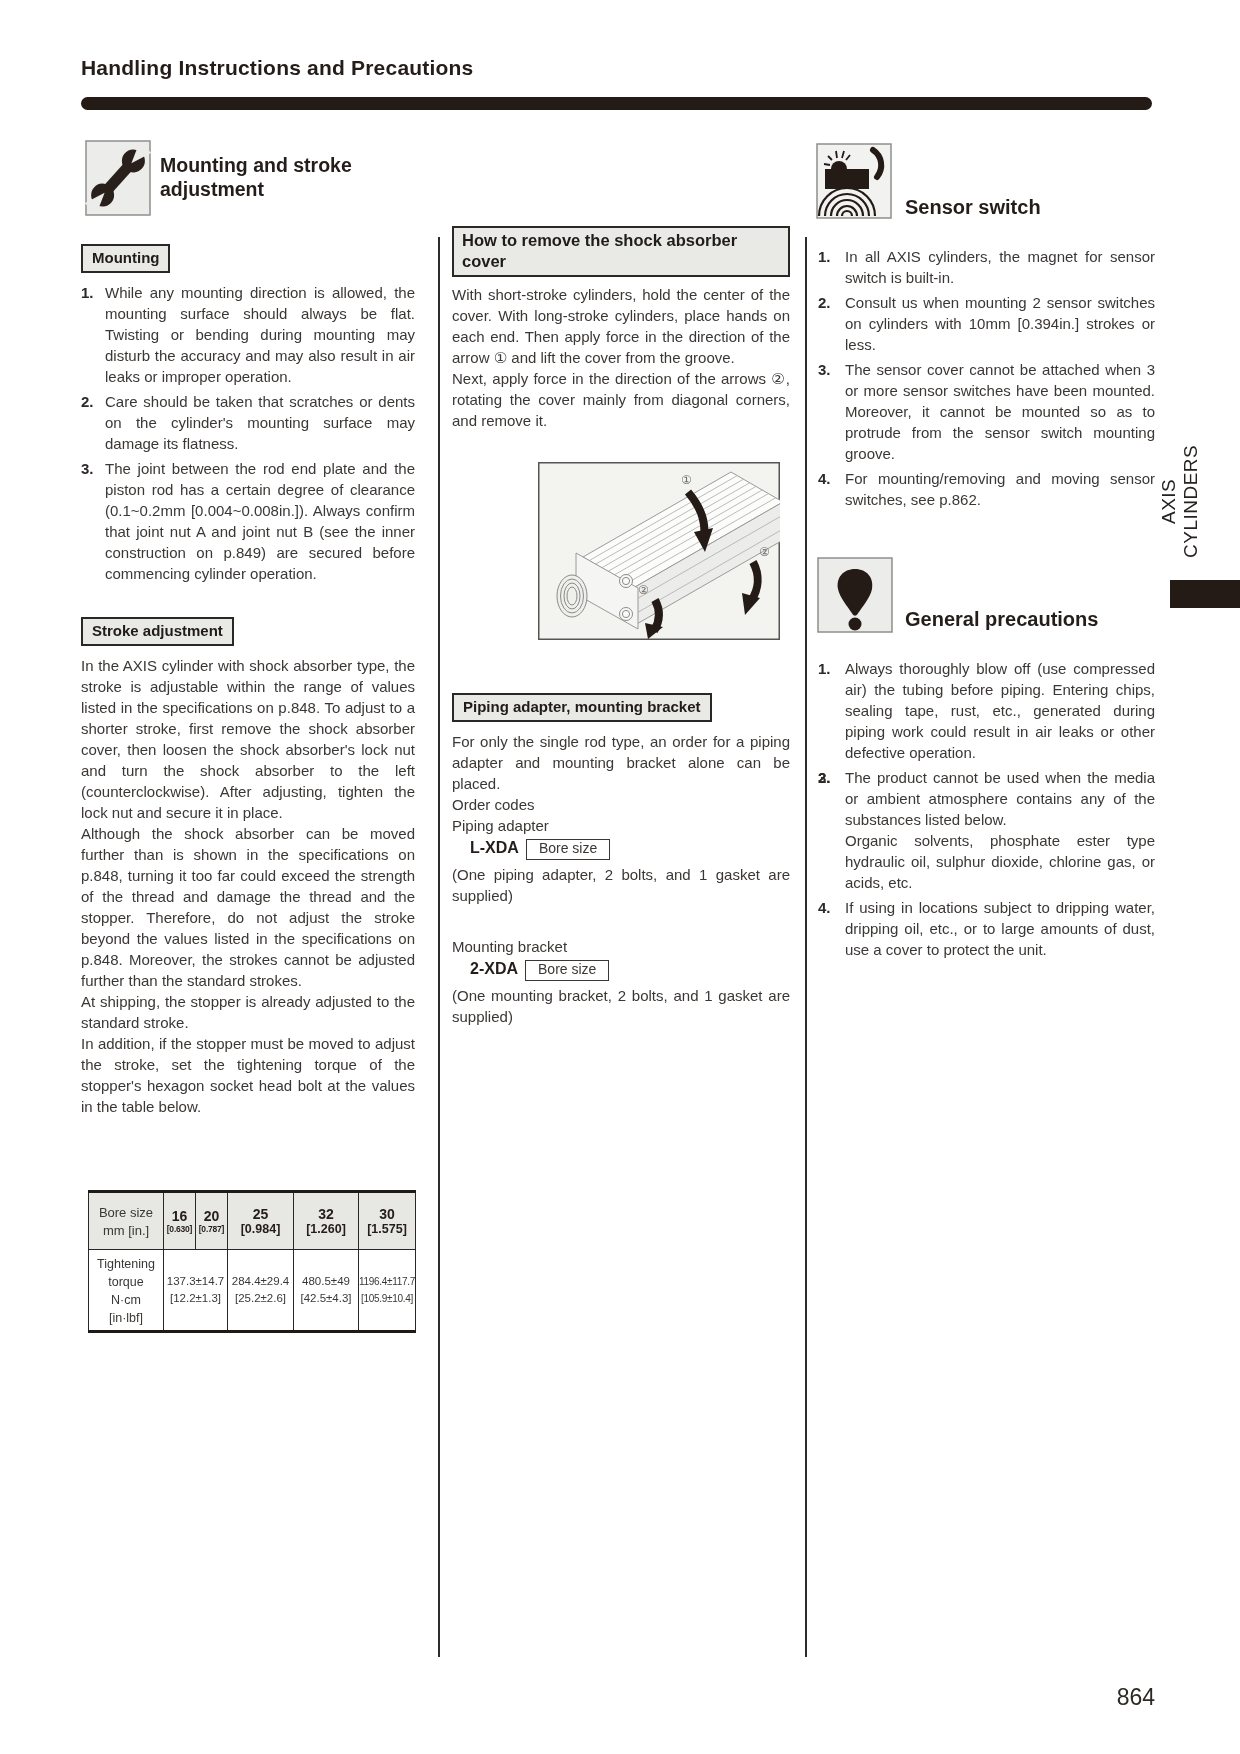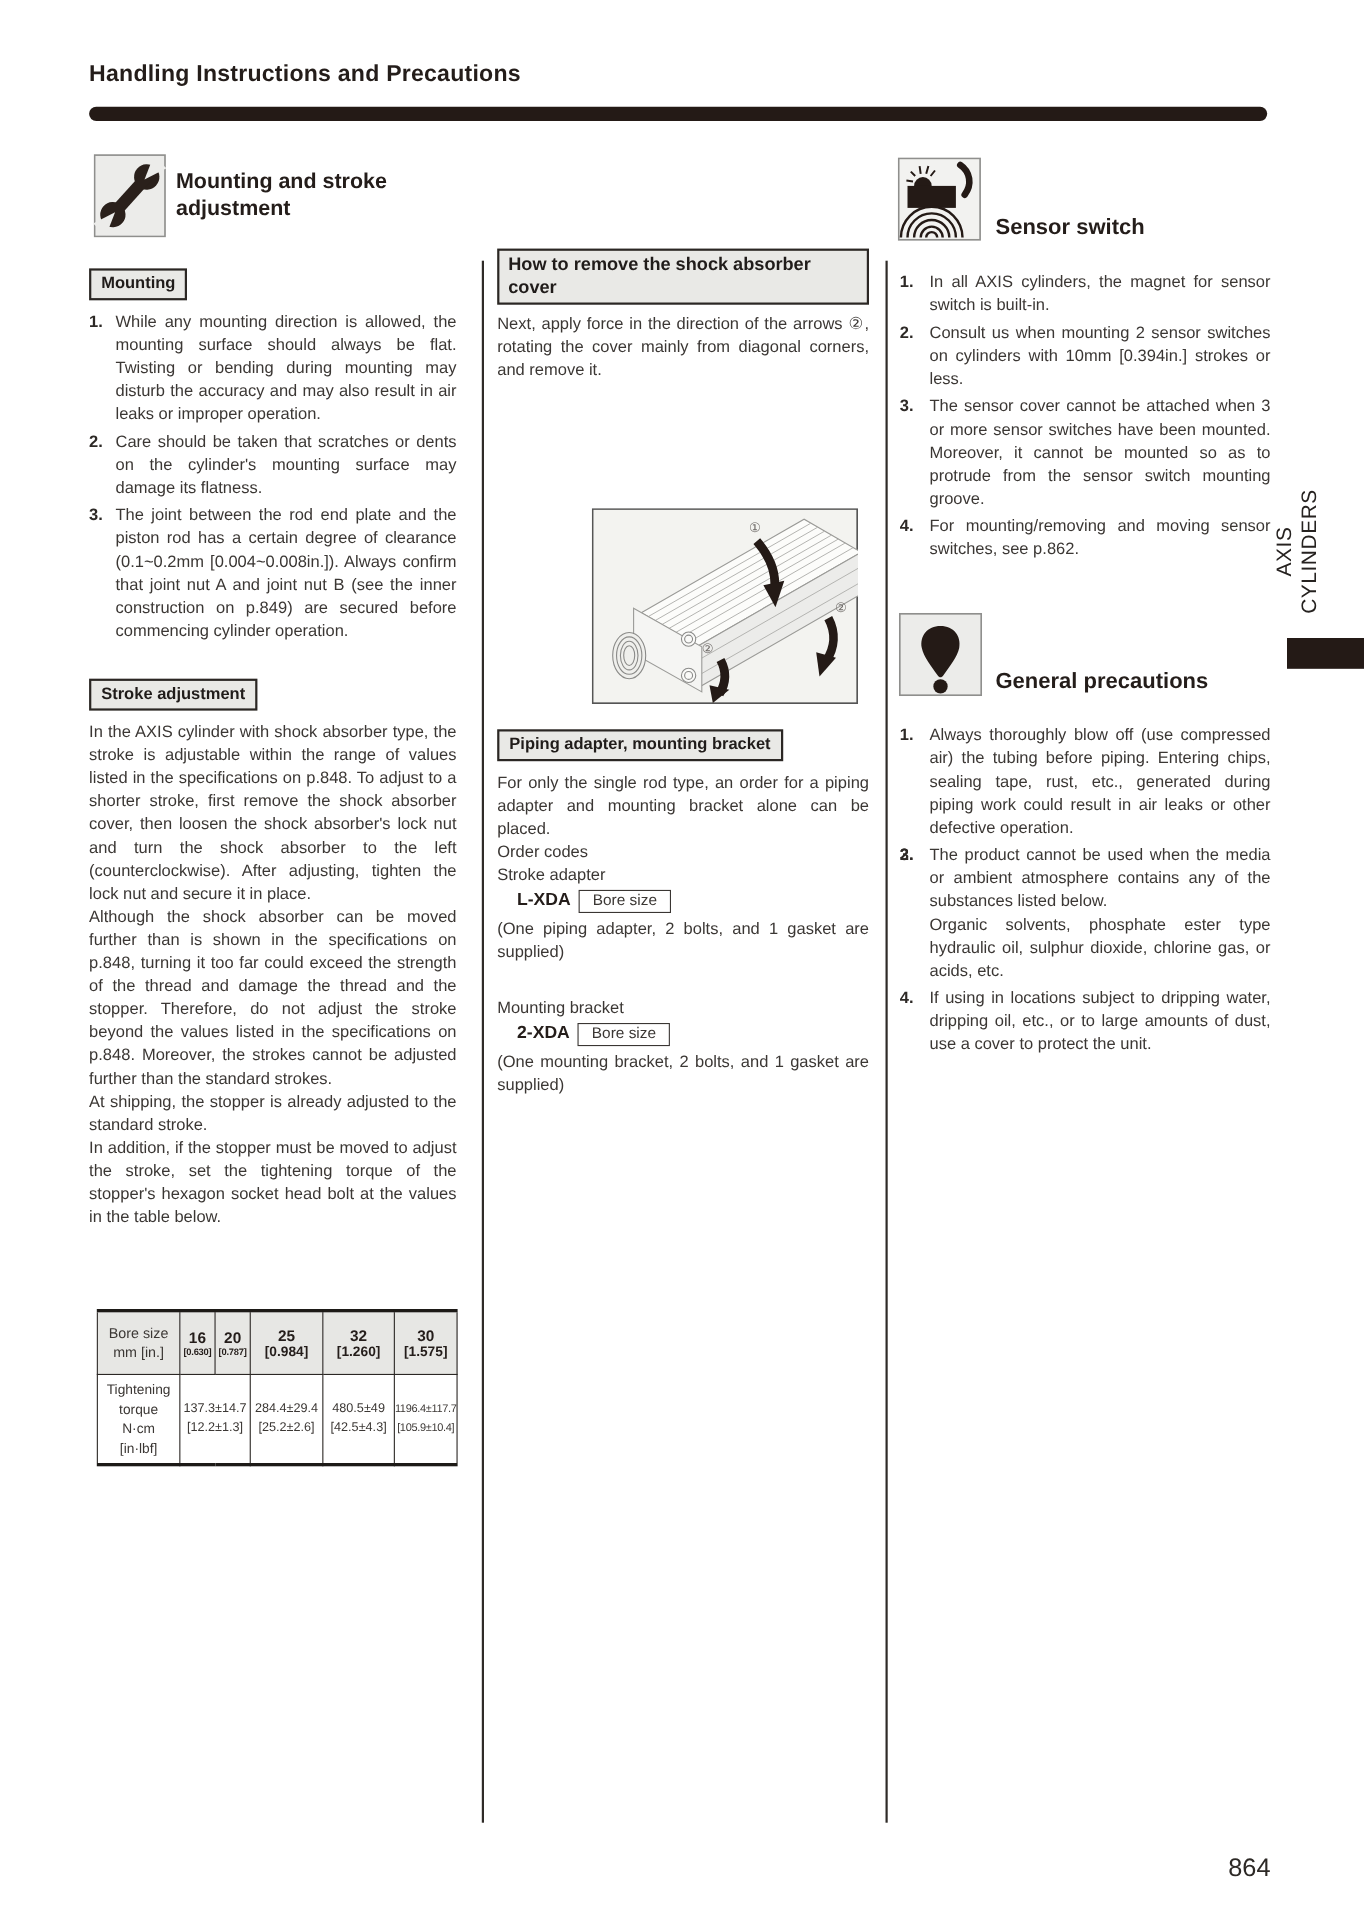--- a/index.html
+++ b/index.html
@@ -182,20 +182,21 @@
       <span class="t-ncm">1196.4±117.7</span>
       <span class="t-lbf">[105.9±10.4]</span>
     </td>
   </tr>
 </tbody>
   </table>
 
 <div class="col-block" style="left:452px; top:226px; width:338px;">
   <span class="box-label mid">How to remove the shock absorber cover</span>
   <div style="margin-top:7px;">
+    <p class="para">With short-stroke cylinders, hold the center of the cover. With long-stroke cylinders, place hands on each end. Then apply force in the direction of the arrow ① and lift the cover from the groove.</p>
     <p class="para">Next, apply force in the direction of the arrows ②, rotating the cover mainly from diagonal corners, and remove it.</p>
   </div>
 </div>
 
 <div class="figure">
   <svg width="242" height="178" viewBox="0 0 242 178">
     <rect x="0.75" y="0.75" width="240.5" height="176.5" fill="#f3f3f0" stroke="#555" stroke-width="1.5"></rect>
     <path d="M45,95 L193,10 L245,40 L97,125 Z" fill="#fcfcfa" stroke="#9a9a97" stroke-width="1"></path>
     <path d="M97,125 L245,40 L245,78 L97,163 Z" fill="#ececea" stroke="#9a9a97" stroke-width="1"></path>
     <g stroke="#b3b3b0" stroke-width="0.9">
@@ -223,26 +224,26 @@
     <path d="M215,100 C222,113 221,127 213,139" fill="none" stroke="#241a16" stroke-width="8"></path>
     <polygon points="204,131 222,136 207,153" fill="#241a16"></polygon>
     <path d="M117,138 C123,149 122,159 116,169" fill="none" stroke="#241a16" stroke-width="8"></path>
     <polygon points="107,161 125,165 110,177" fill="#241a16"></polygon>
     <text x="143" y="22" font-size="12" fill="#6f6b68" font-family="DejaVu Sans">①</text>
     <text x="221" y="94" font-size="12" fill="#6f6b68" font-family="DejaVu Sans">②</text>
     <text x="100" y="132" font-size="12" fill="#6f6b68" font-family="DejaVu Sans">②</text>
   </svg>
 </div>
 
-<div class="col-block" style="left:452px; top:663px; width:338px;">
+<div class="col-block" style="left:452px; top:693px; width:338px;">
   <span class="box-label">Piping adapter, mounting bracket</span>
   <div style="margin-top:9px;">
     <p class="para">For only the single rod type, an order for a piping adapter and mounting bracket alone can be placed.</p>
     <p class="plain">Order codes</p>
-    <p class="plain">Stroke adapter</p>
+    <p class="plain">Piping adapter</p>
     <div class="code-row">
       <span class="code">L-XDA</span><span class="bore-box">Bore size</span>
     </div>
     <p class="para">(One piping adapter, 2 bolts, and 1 gasket are supplied)</p>
     <p class="plain" style="margin-top:30px;">Mounting bracket</p>
     <div class="code-row">
       <span class="code">2-XDA</span><span class="bore-box">Bore size</span>
     </div>
     <p class="para">(One mounting bracket, 2 bolts, and 1 gasket are supplied)</p>
   </div>

